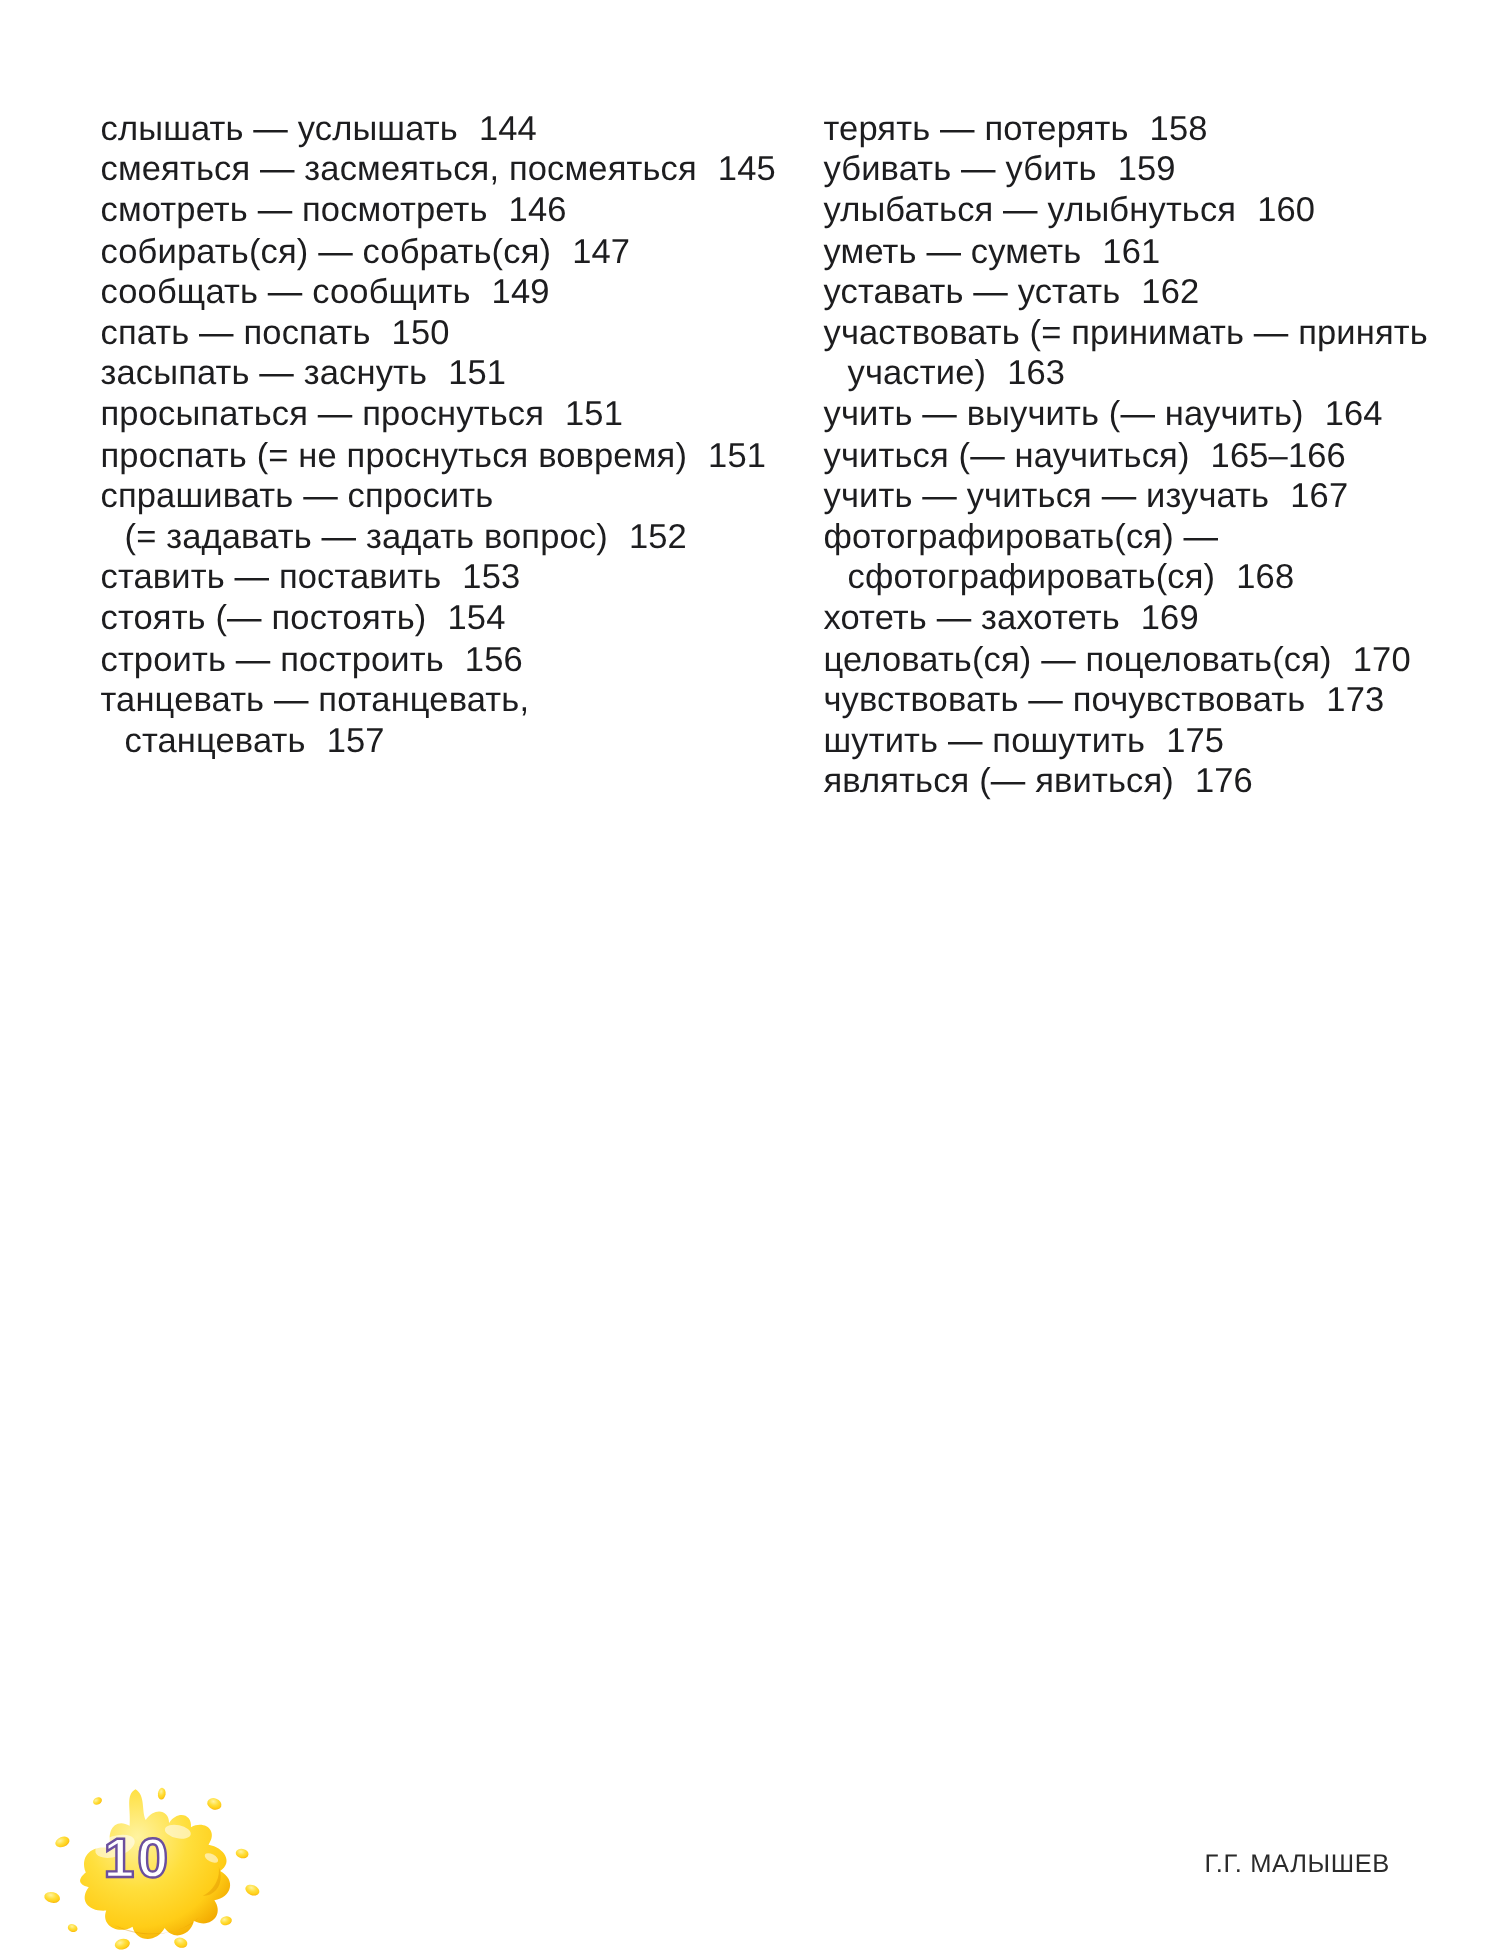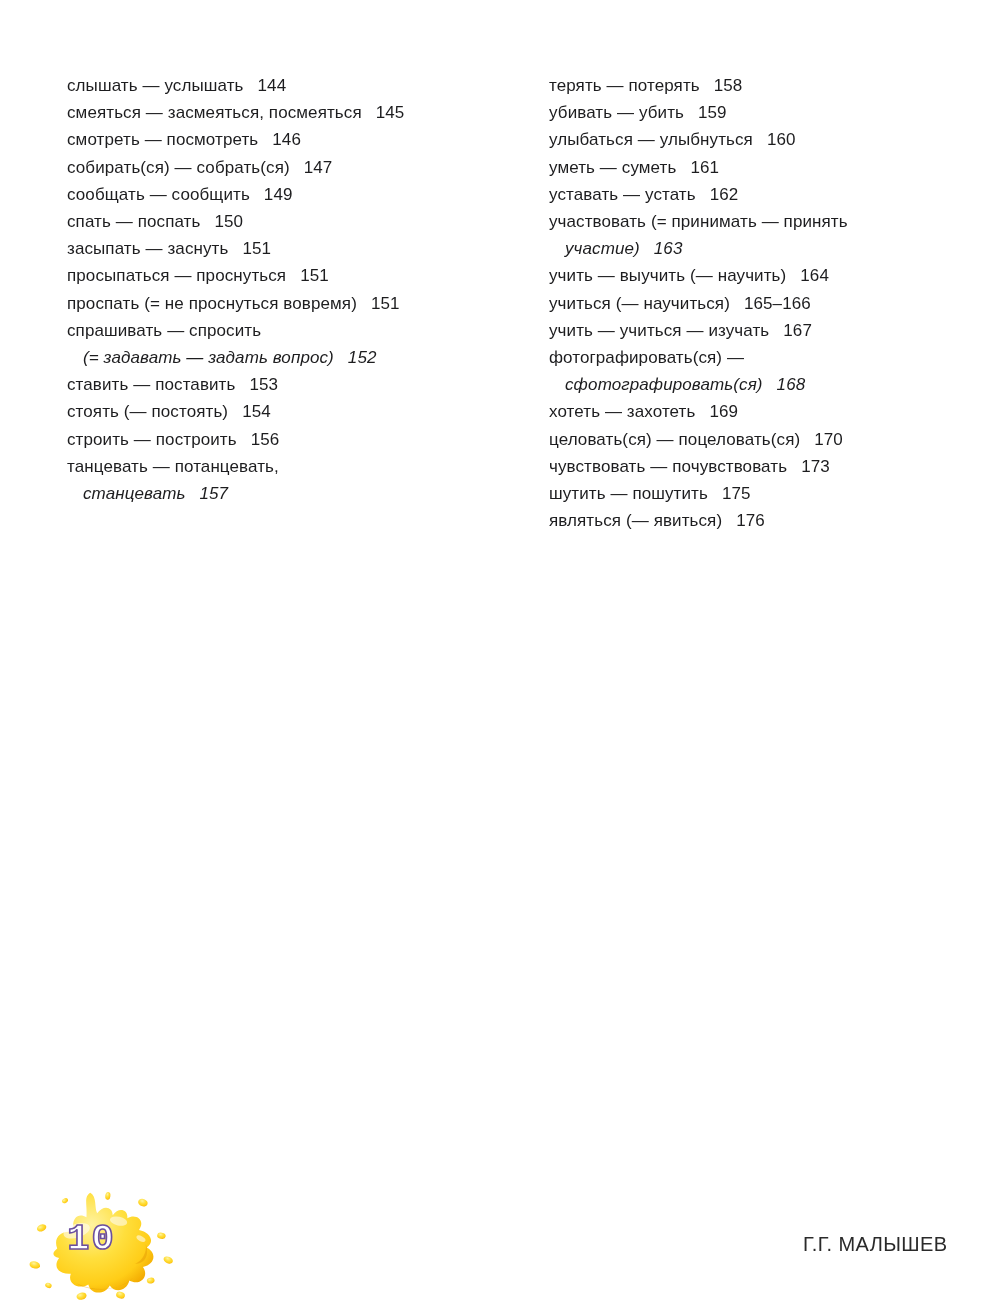--- a/index.html
+++ b/index.html
@@ -11,57 +11,57 @@
     width: 1000px;
     height: 1300px;
     position: relative;
     font-family: "Liberation Sans", sans-serif;
     color: #1d1d1f;
     overflow: hidden;
   }
   .col {
     position: absolute;
     top: 72px;
-    font-size: 17px;
+    font-size: 23px;
     line-height: 27.2px;
     letter-spacing: 0.1px;
     white-space: nowrap;
   }
   #left-column  { left: 67px;  width: 430px; }
   #right-column { left: 503px; width: 450px; margin-left: 46px; }
-  .line.indent { padding-left: 16px; font-style: italic; }
+  .line.indent { padding-left: 16px; }
   .p { margin-left: 14px; }
 
   #splash-wrap {
     position: absolute;
     left: 24px;
     top: 1188px;
     width: 156px;
     height: 112px;
   }
   #splash-wrap svg { display: block; }
   #page-number {
     position: absolute;
     left: 0;
     top: 30px;
     width: 135px;
     text-align: center;
-    font-family: Liberation Mono, monospace;
+    font-family: Liberation Sans, sans-serif;
     font-weight: bold;
     font-size: 37px;
     letter-spacing: 2px;
     color: #ffffff;
     -webkit-text-stroke: 1.6px #6b4f9e;
     text-shadow: 0 0 1px #6b4f9e;
   }
   #author-credit {
     position: absolute;
     left: 803px;
     top: 1233px;
-    font-size: 20px;
+    font-size: 17px;
     letter-spacing: 0.4px;
     color: #2a2a2a;
   }
 </style>
 </head>
 <body>
 
 <div id="left-column" class="col">
     <div class="line"><span class="t">слышать — услышать</span><span class="p">144</span></div>
     <div class="line"><span class="t">смеяться — засмеяться, посмеяться</span><span class="p">145</span></div>

